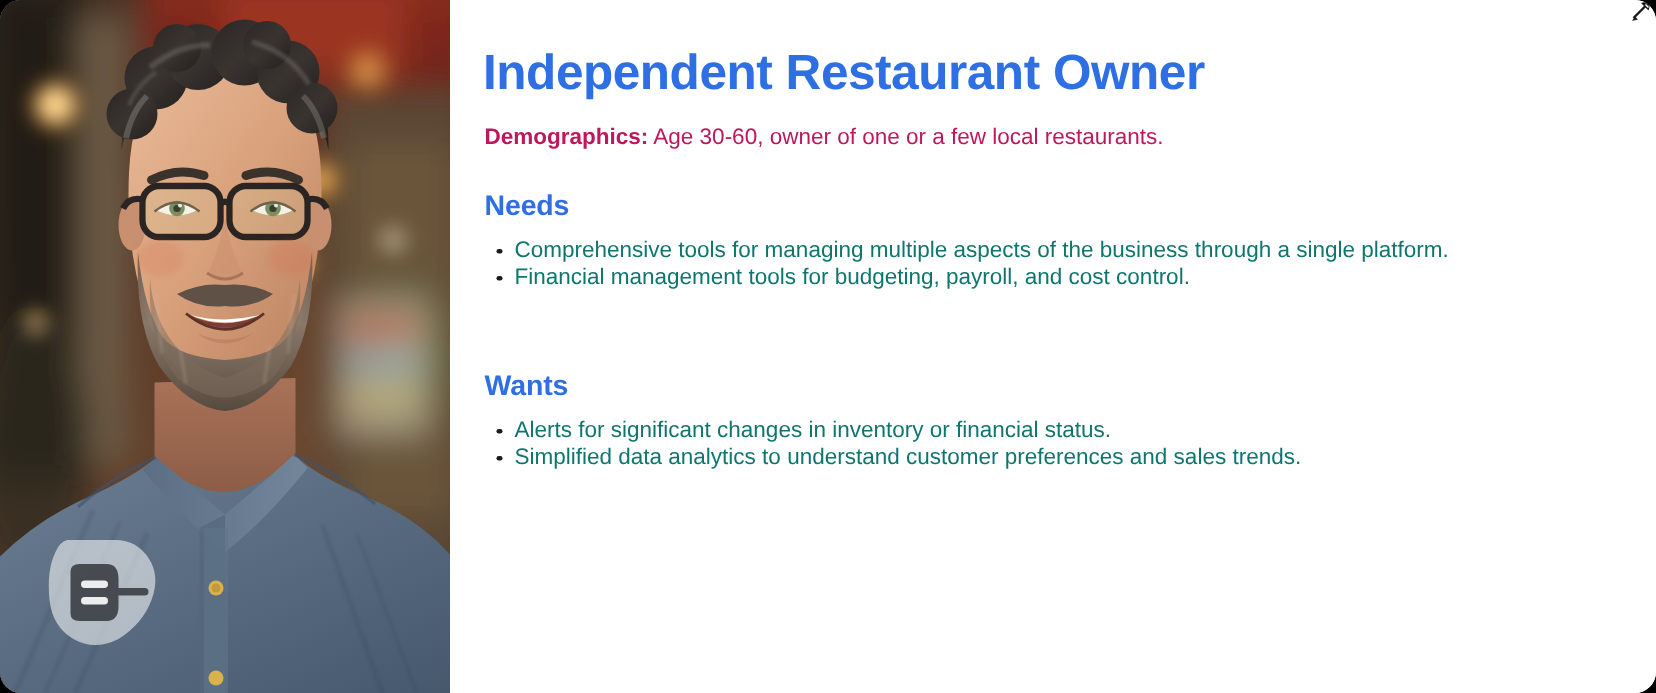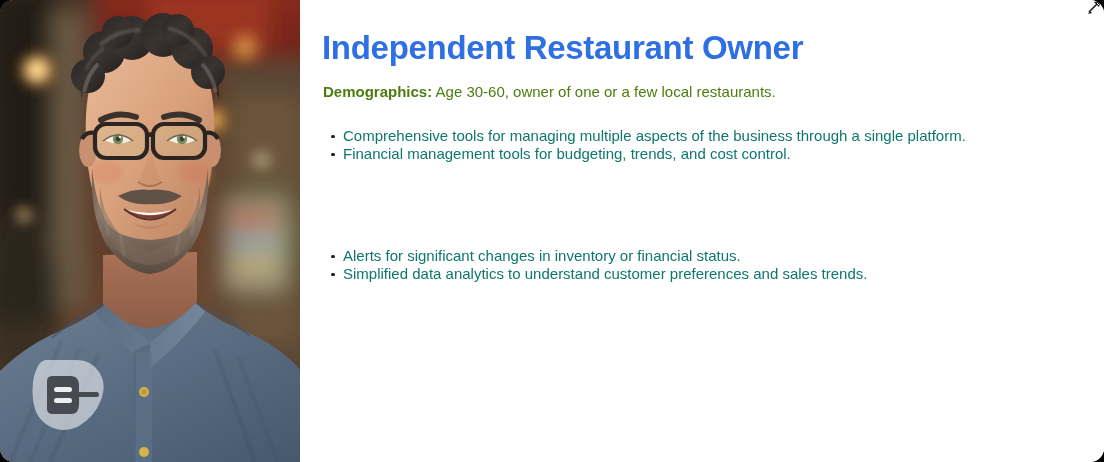--- a/index.html
+++ b/index.html
@@ -63,21 +63,21 @@
     color: #2f6fe4;
     letter-spacing: -0.3px;
     white-space: nowrap;
   }
 
   .demographics {
     position: absolute;
     left: 23px;
     top: 83px;
     font-size: 15px;
-    color: #4d7c0f;
+    color: #be185d;
     white-space: nowrap;
   }
   .demographics .dlabel { font-weight: bold; }
 
   .section { position: absolute; left: 23px; }
   .section-needs { top: 127px; }
   .section-wants { top: 247px; }
 
   .section-heading {
     font-size: 19px;
@@ -381,27 +381,29 @@
 
   <div class="content">
 
     <div class="title">Independent Restaurant Owner</div>
 
     <div class="demographics">
       <span class="dlabel">Demographics:</span><span> Age 30-60, owner of one or a few local restaurants.</span>
     </div>
 
     <div class="section section-needs">
+      <div class="section-heading">Needs</div>
       <ul class="bullets">
         <li>Comprehensive tools for managing multiple aspects of the business through a single platform.</li>
-        <li>Financial management tools for budgeting, trends, and cost control.</li>
+        <li>Financial management tools for budgeting, payroll, and cost control.</li>
       </ul>
     </div>
 
     <div class="section section-wants">
+      <div class="section-heading">Wants</div>
       <ul class="bullets">
         <li>Alerts for significant changes in inventory or financial status.</li>
         <li>Simplified data analytics to understand customer preferences and sales trends.</li>
       </ul>
     </div>
 
   </div>
 
   <div class="cursor-artifact">
     <svg viewBox="0 0 22 18" aria-hidden="true">

